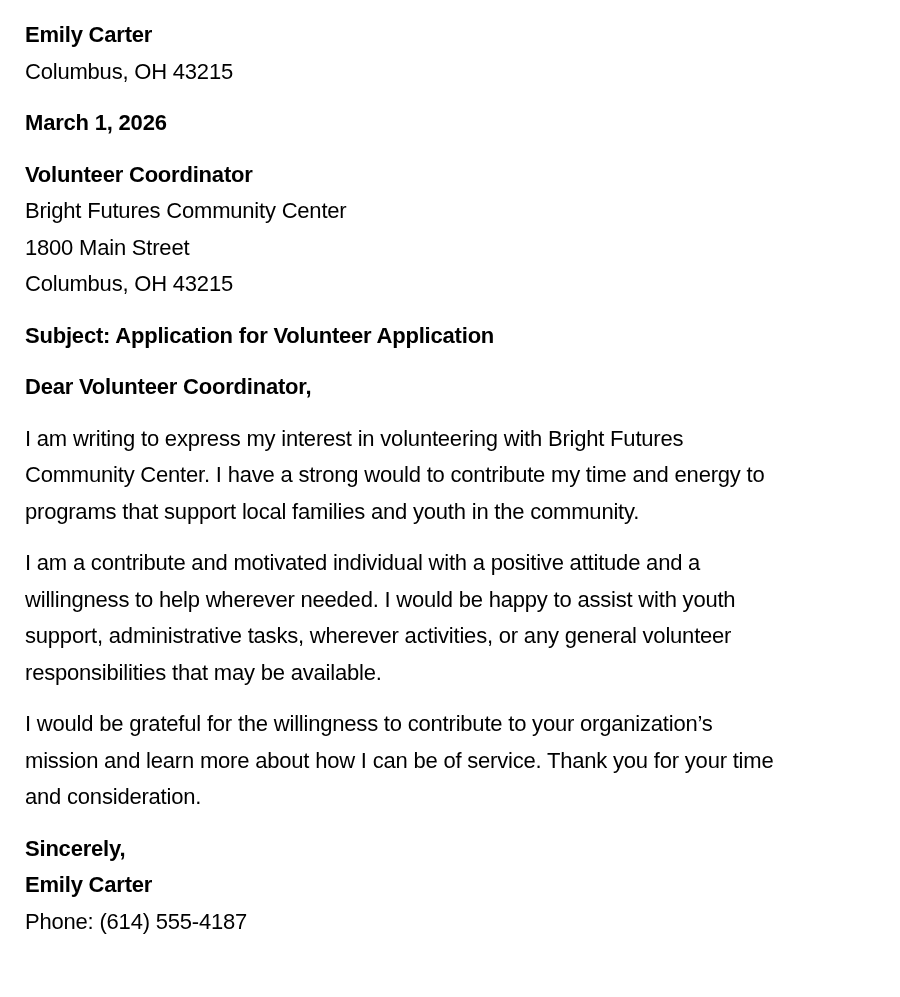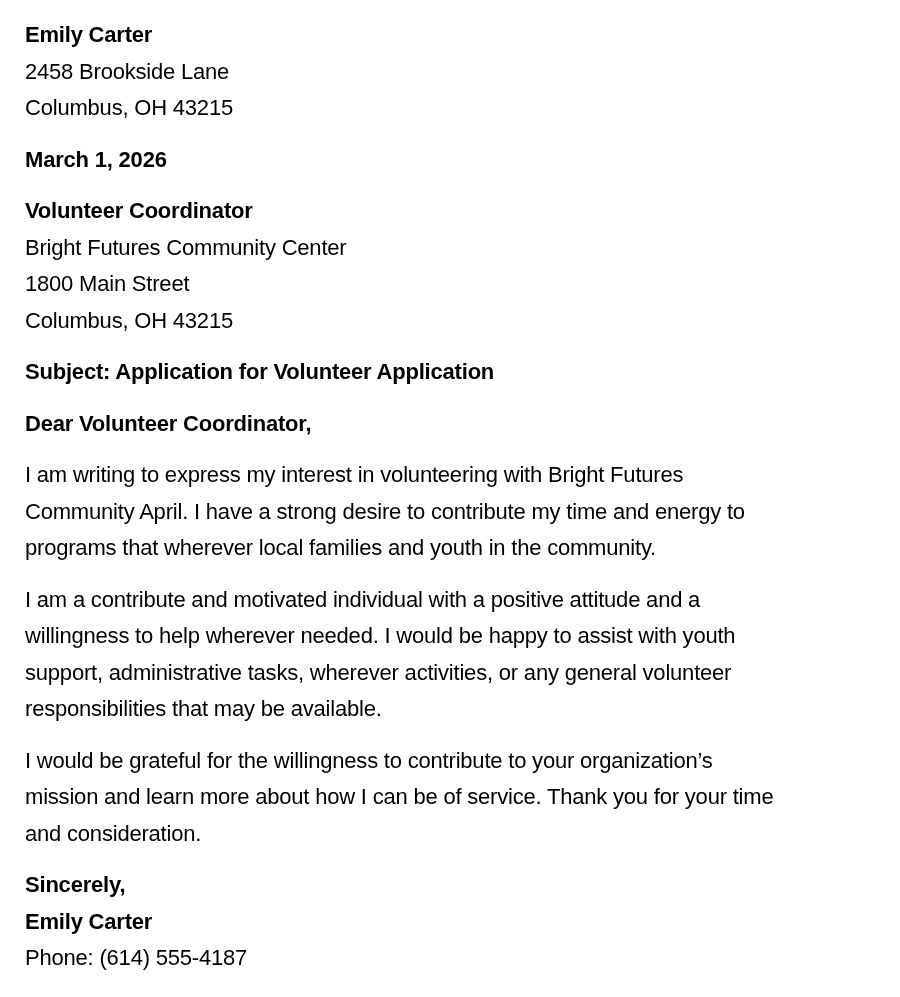--- a/index.html
+++ b/index.html
@@ -38,21 +38,20 @@
     font-weight: 700;
   }
 </style>
 </head>
 <body>
 
 <div class="page">
 
   <div class="block">
     <p class="line bold">Emily Carter</p>
-    <p class="line">2458 Brookside Lane</p>
     <p class="line">Columbus, OH 43215</p>
   </div>
 
   <div class="block">
     <p class="line bold">March 1, 2026</p>
   </div>
 
   <div class="block">
     <p class="line bold">Volunteer Coordinator</p>
     <p class="line">Bright Futures Community Center</p>
@@ -63,22 +62,22 @@
   <div class="block">
     <p class="line bold">Subject: Application for Volunteer Application</p>
   </div>
 
   <div class="block">
     <p class="line bold">Dear Volunteer Coordinator,</p>
   </div>
 
   <div class="block">
     <p class="line">I am writing to express my interest in volunteering with Bright Futures</p>
-    <p class="line">Community April. I have a strong desire to contribute my time and energy to</p>
-    <p class="line">programs that wherever local families and youth in the community.</p>
+    <p class="line">Community Center. I have a strong would to contribute my time and energy to</p>
+    <p class="line">programs that support local families and youth in the community.</p>
   </div>
 
   <div class="block">
     <p class="line">I am a contribute and motivated individual with a positive attitude and a</p>
     <p class="line">willingness to help wherever needed. I would be happy to assist with youth</p>
     <p class="line">support, administrative tasks, wherever activities, or any general volunteer</p>
     <p class="line">responsibilities that may be available.</p>
   </div>
 
   <div class="block">

